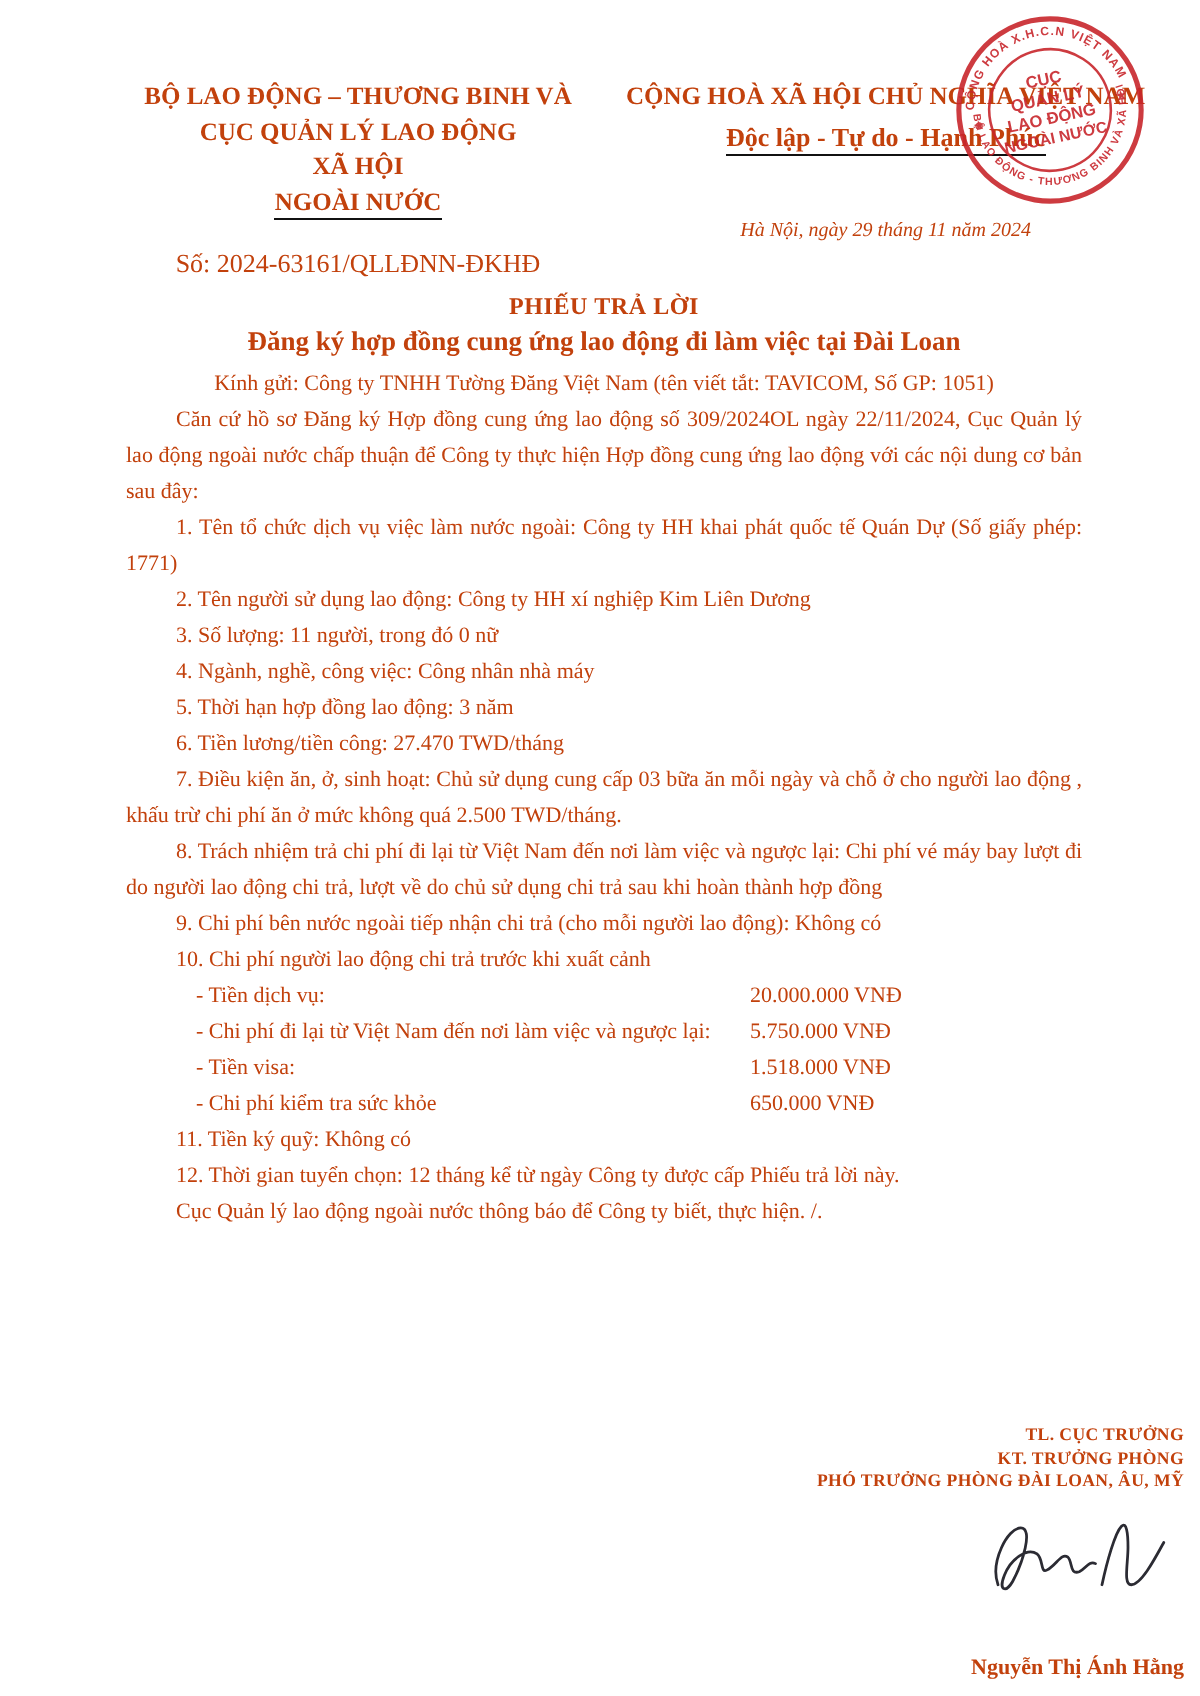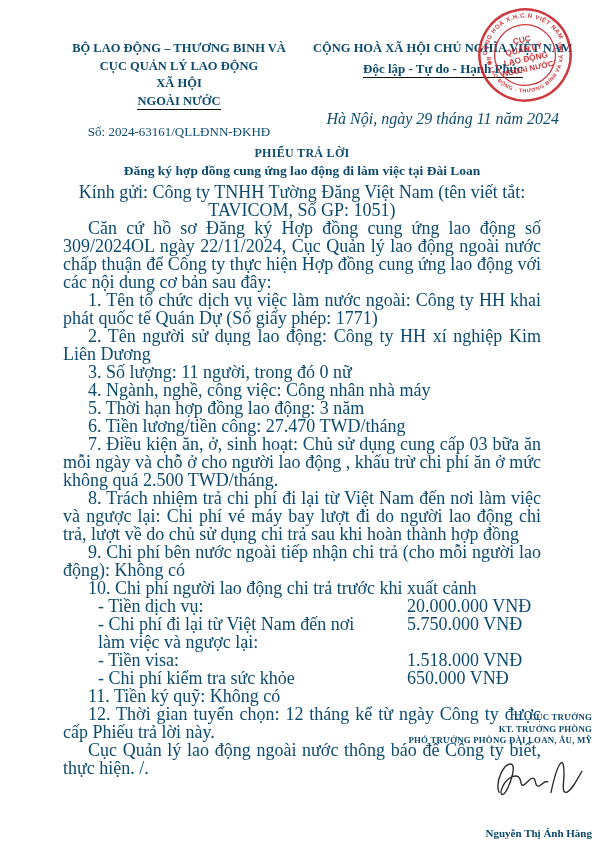--- a/index.html
+++ b/index.html
@@ -3,21 +3,21 @@
 <meta charset="utf-8">
 <style>
   * { margin: 0; padding: 0; box-sizing: border-box; }
   html, body { background: #ffffff; }
   .page {
     position: relative;
     width: 600px;
     height: 848px;
     background: #ffffff;
     font-family: "Liberation Serif", "DejaVu Serif", serif;
-    color: #0c4a6e;
+    color: #c2410c;
     overflow: hidden;
   }
   .content {
     position: absolute;
     left: 63px;
     top: 40px;
     width: 478px;
   }
   
   .header { display: flex; }
@@ -54,21 +54,21 @@
     white-space: nowrap;
   }
   .header-right .h-line2 {
     font-weight: bold;
     font-size: 13px;
     line-height: 18px;
     margin-top: 2px;
   }
   .date-line {
     font-style: italic;
-    font-size: 16px;
+    font-size: 10px;
     margin-top: 32px;
     white-space: nowrap;
   }
   
   .stamp {
     position: absolute;
     left: 476px;
     top: 6px;
     width: 98px;
     height: 98px;
@@ -83,25 +83,25 @@
     margin-top: 6px;
     letter-spacing: 0.3px;
   }
   .subtitle {
     text-align: center;
     font-weight: bold;
     font-size: 13.5px;
     margin-top: 2px;
   }
   
-  .body { margin-top: 4px; font-size: 18px; line-height: 18px; }
+  .body { margin-top: 4px; font-size: 11px; line-height: 18px; }
   .body p { text-align: justify; }
   .salutation { text-align: center !important; margin-top: 2px; }
   .indent { text-indent: 25px; }
-  .fee-row { display: flex; gap: 32px; }
+  .fee-row { display: flex; }
   .fee-label { padding-left: 35px; width: 312px; flex: 0 0 auto; }
   .fee-amount { flex: 1 1 auto; white-space: nowrap; }
   
   .sig-block {
     position: absolute;
     left: 330px;
     top: 712px;
     width: 262px;
     text-align: right;
   }

